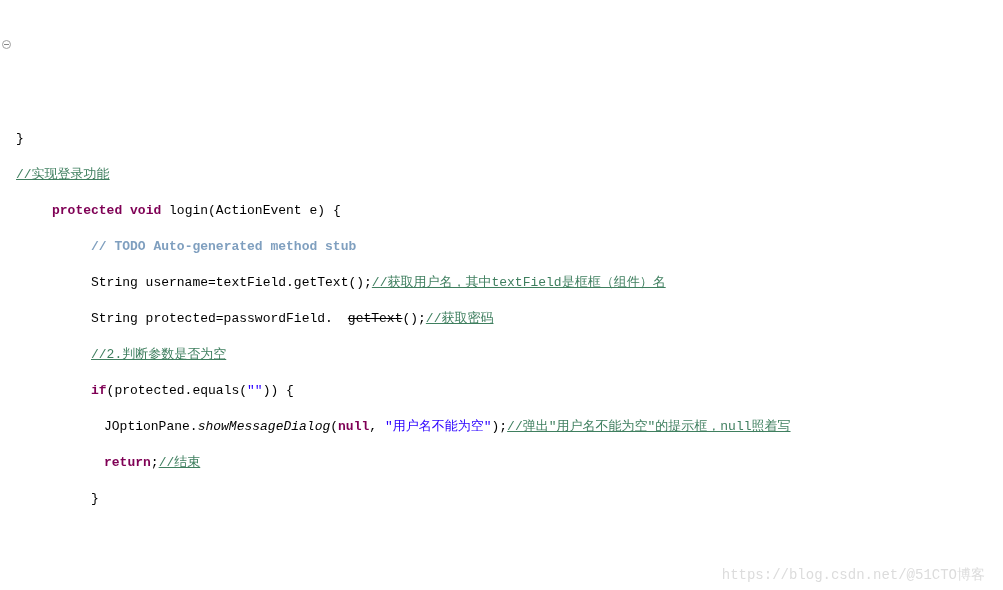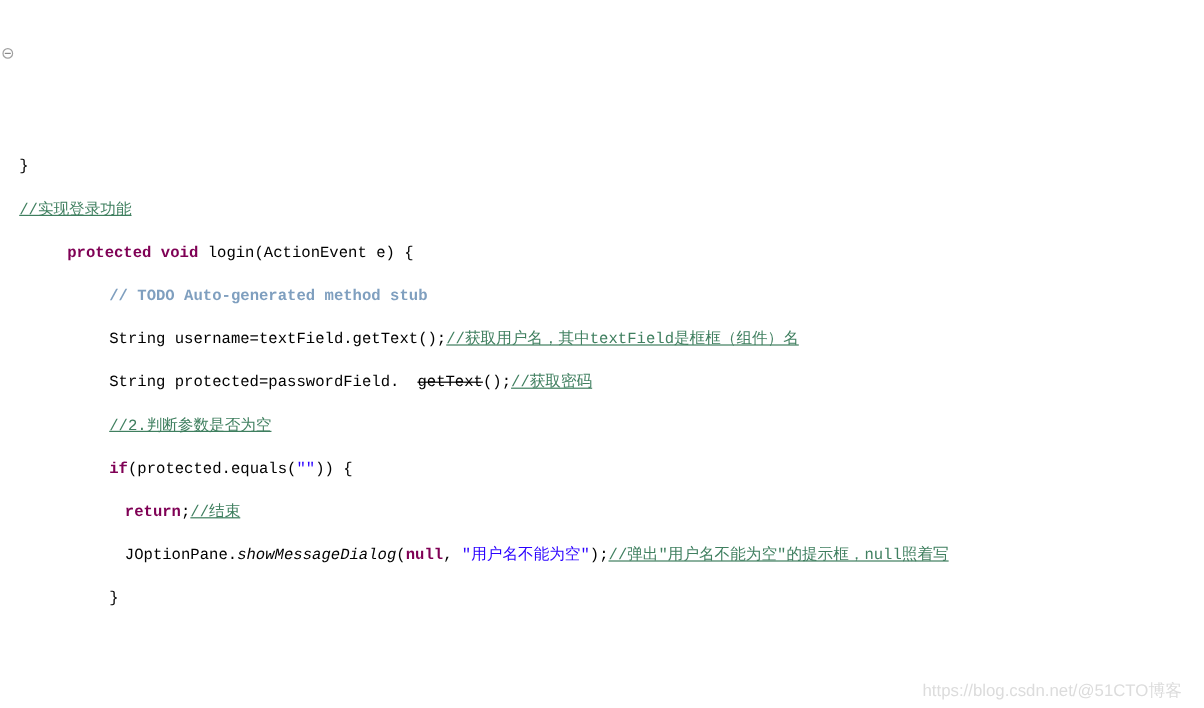--- a/index.html
+++ b/index.html
@@ -18,25 +18,25 @@
     .c-keyword { color: #7f0055; font-weight: bold; }
     .c-todo { color: #7f9fbf; font-weight: bold; }
     .c-string { color: #2a00ff; }
     .c-static { font-style: italic; }
     .c-deprecated { text-decoration: line-through; margin-left: 15px; }
     .watermark {
       position: fixed;
       right: 18px;
       bottom: 6px;
       color: #dcdcdc;
-      font-family: Liberation Sans, sans-serif;
+      font-family: Liberation Mono, monospace;
       font-size: 14px;
       pointer-events: none;
     }
-    .ind1 { padding-left: 40px; margin-left: 16px; }
+    .ind1 { padding-left: 52px; }
     .ind2 { padding-left: 91px; }
     .ind3 { padding-left: 104px; }
     .fold-marker {
       position: absolute;
       left: 2px;
       top: 40px;
       width: 9px;
       height: 9px;
       border: 1px solid #a0a0a0;
       border-radius: 50%;
@@ -59,22 +59,22 @@
 
 <div>
 <div class="line"><span>}</span></div>
 <div class="line"><span class="c-comment">//实现登录功能</span></div>
 <div class="line ind1"><span class="c-keyword">protected</span> <span class="c-keyword">void</span><span> login(ActionEvent e) {</span></div>
 <div class="line ind2"><span class="c-todo">// </span><span class="c-todo">TODO</span><span class="c-todo"> Auto-generated method stub</span></div>
 <div class="line ind2"><span>String username=textField.getText();</span><span class="c-comment">//获取用户名，其中textField是框框（组件）名</span></div>
 <div class="line ind2"><span>String protected=passwordField.</span><span class="c-deprecated">getText</span><span>();</span><span class="c-comment">//获取密码</span></div>
 <div class="line ind2"><span class="c-comment">//2.判断参数是否为空</span></div>
 <div class="line ind2"><span class="c-keyword">if</span><span>(protected.equals(</span><span class="c-string">""</span><span>)) {</span></div>
+<div class="line ind3"><span>JOptionPane.</span><span class="c-static">showMessageDialog</span><span>(</span><span class="c-keyword">null</span><span>, </span><span class="c-string">"用户名不能为空"</span><span>);</span><span class="c-comment">//弹出"用户名不能为空"的提示框，null照着写</span></div>
 <div class="line ind3"><span class="c-keyword">return</span><span>;</span><span class="c-comment">//结束</span></div>
-<div class="line ind3"><span>JOptionPane.</span><span class="c-static">showMessageDialog</span><span>(</span><span class="c-keyword">null</span><span>, </span><span class="c-string">"用户名不能为空"</span><span>);</span><span class="c-comment">//弹出"用户名不能为空"的提示框，null照着写</span></div>
 <div class="line ind2"><span>}</span></div>
 
 
 
 
 
 
 
 
 

